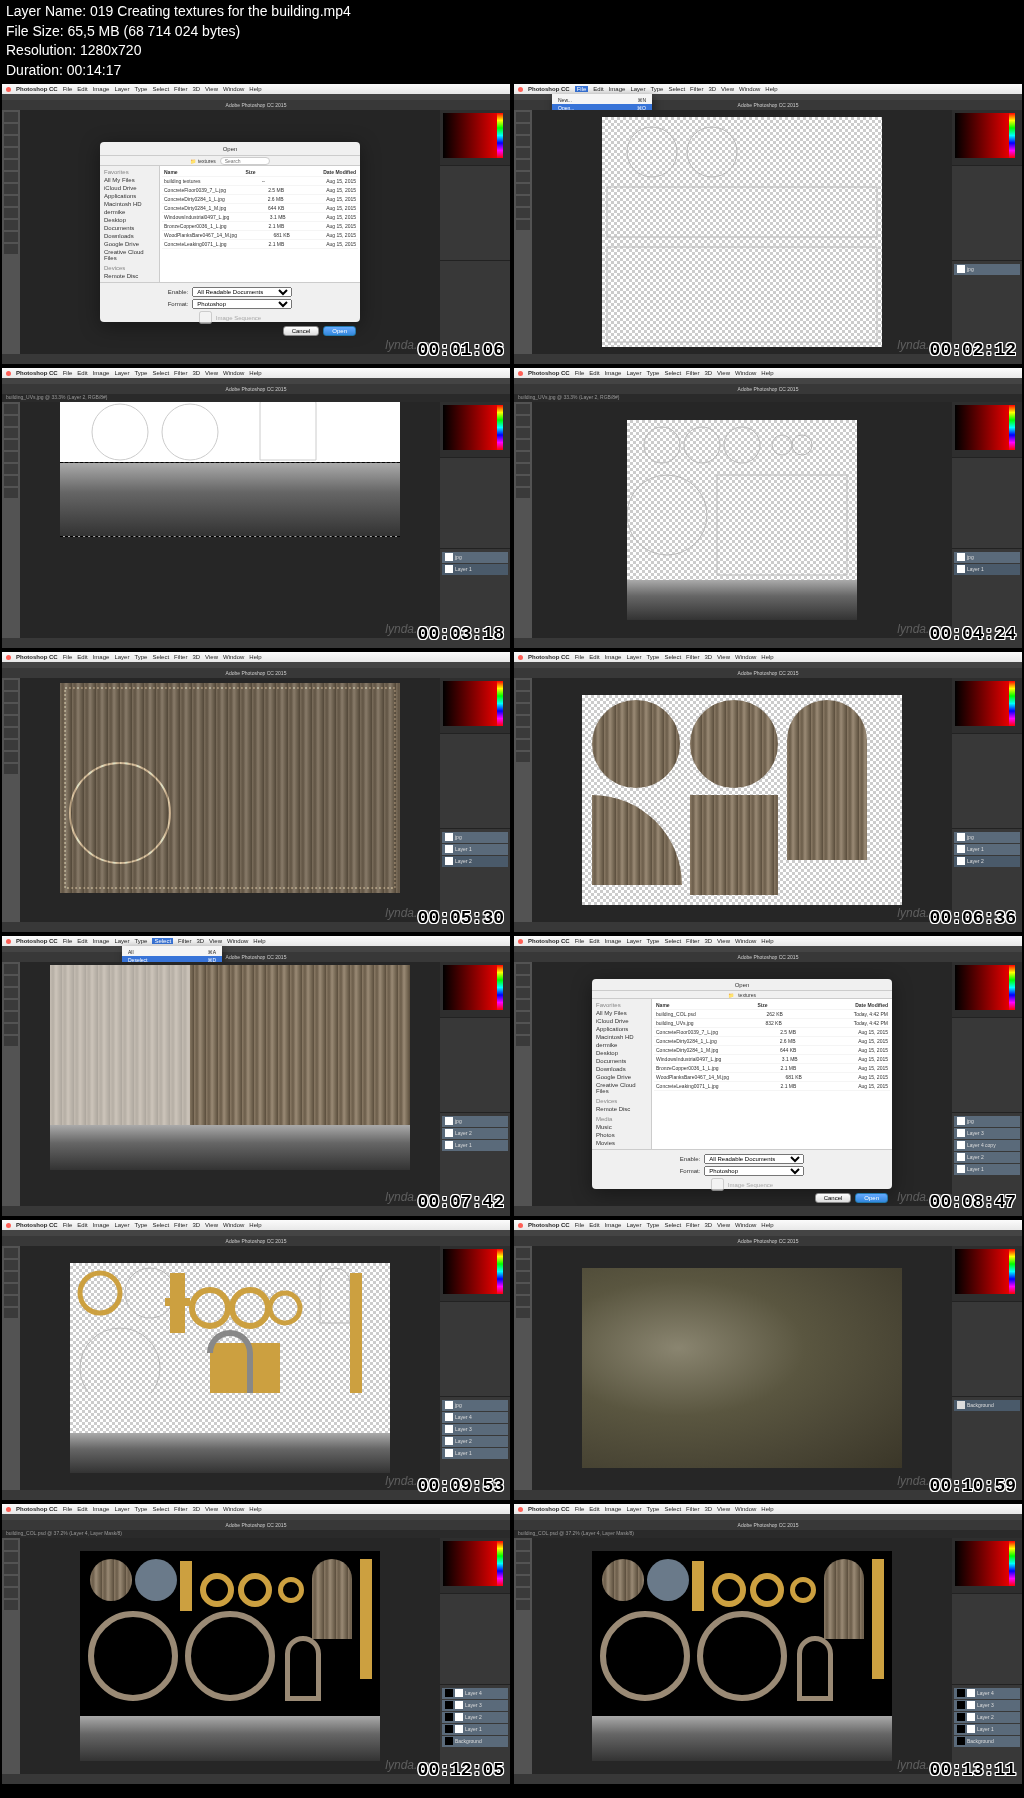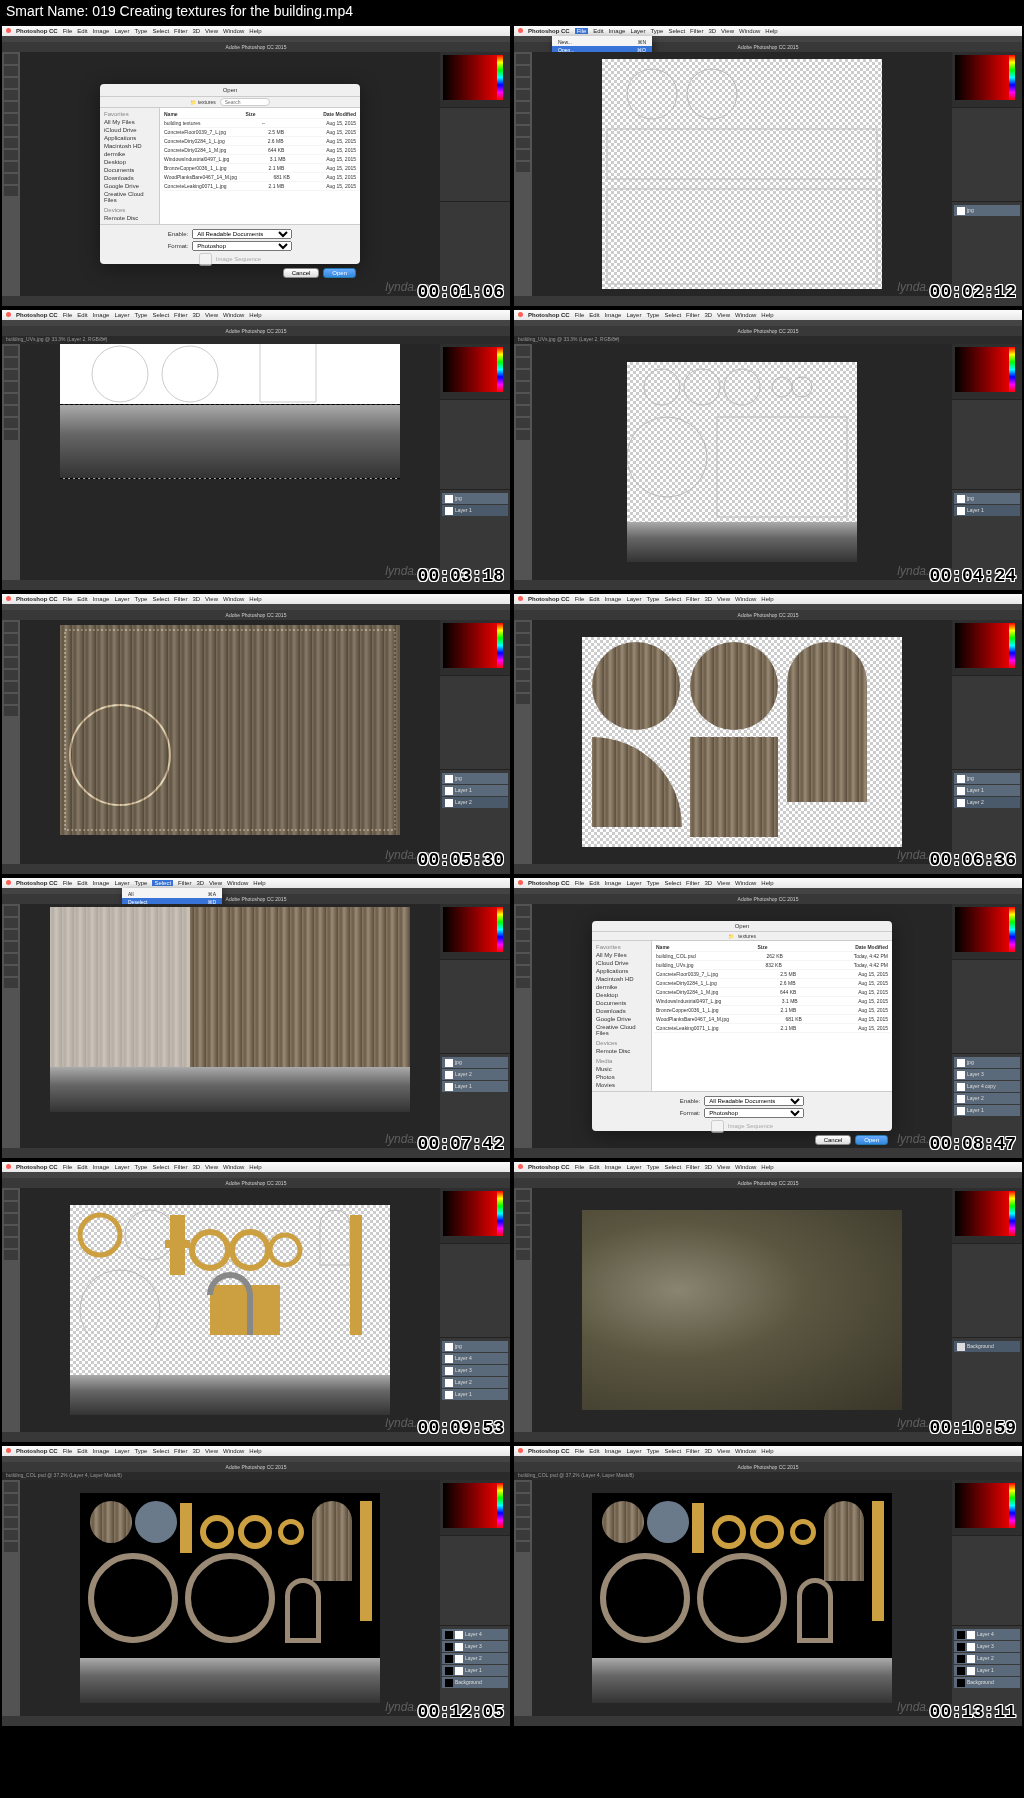--- a/index.html
+++ b/index.html
@@ -49,21 +49,24 @@
   .wood { background: repeating-linear-gradient(90deg, #8a7a65 0px, #6b5d4a 3px, #9a8a75 6px, #7a6c58 9px, #5a4d3c 12px); }
   .grunge { background: radial-gradient(ellipse at 30% 40%, #8a8570, #5a5640 40%, #4a4635 70%, #3a3628); }
   .checker { background-image: linear-gradient(45deg, #ccc 25%, transparent 25%), linear-gradient(-45deg, #ccc 25%, transparent 25%), linear-gradient(45deg, transparent 75%, #ccc 75%), linear-gradient(-45deg, transparent 75%, #ccc 75%); background-size: 6px 6px; background-position: 0 0, 0 3px, 3px -3px, -3px 0px; background-color: #fff; }
   .wireframe { background:#fff; }
   .status-bar { height:10px; background:#383838; font-size:5px; color:#999; padding:0 4px; line-height:10px; }
 </style>
 </head>
 <body>
 
 <div class="info-bar">
-  <div class="line"><span>Smart Name:</span> <span>019 Creating textures for the building.mp4</span></div>
+  <div class="line"><span>Layer Name:</span> <span>019 Creating textures for the building.mp4</span></div>
+  <div class="line"><span>File Size:</span> <span>65,5 MB (68 714 024 bytes)</span></div>
+  <div class="line"><span>Resolution:</span> <span>1280x720</span></div>
+  <div class="line"><span>Duration:</span> <span>00:14:17</span></div>
 </div>
 
 <div class="grid">
 
   <div class="thumb">
     <div class="mac-menubar">
       <span class="dot r"></span>
         <b>Photoshop CC</b>
       <span>File</span>
         <span>Edit</span>

